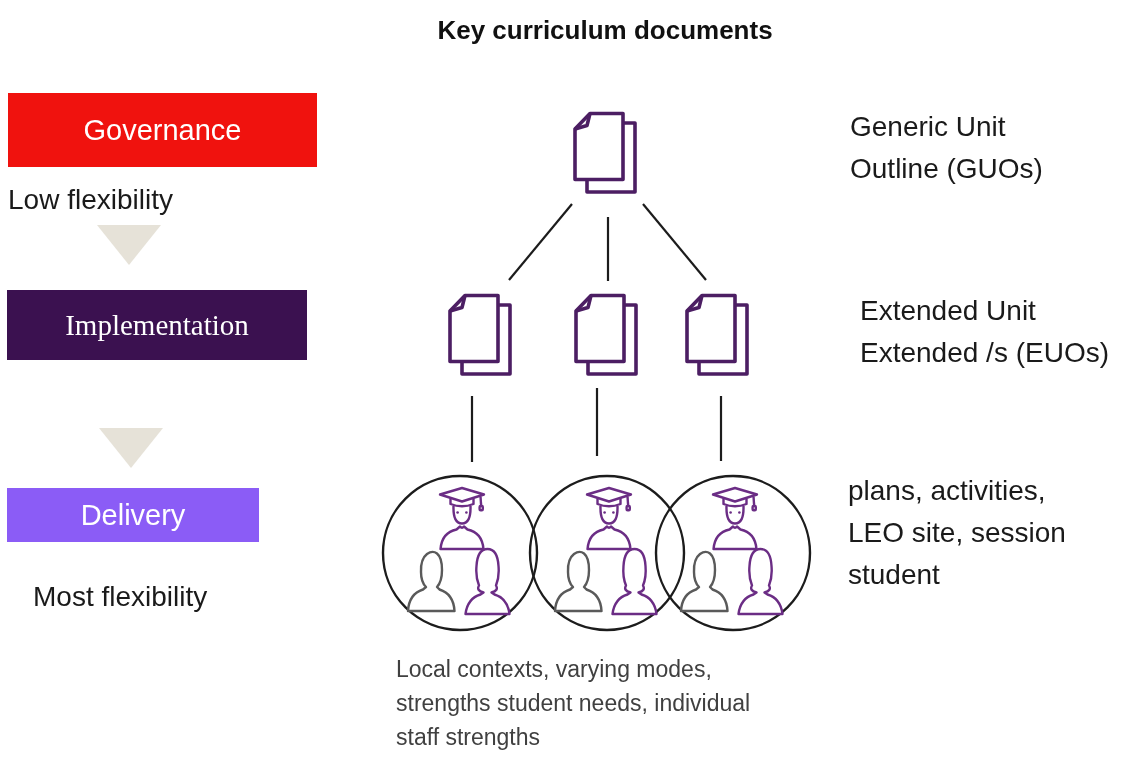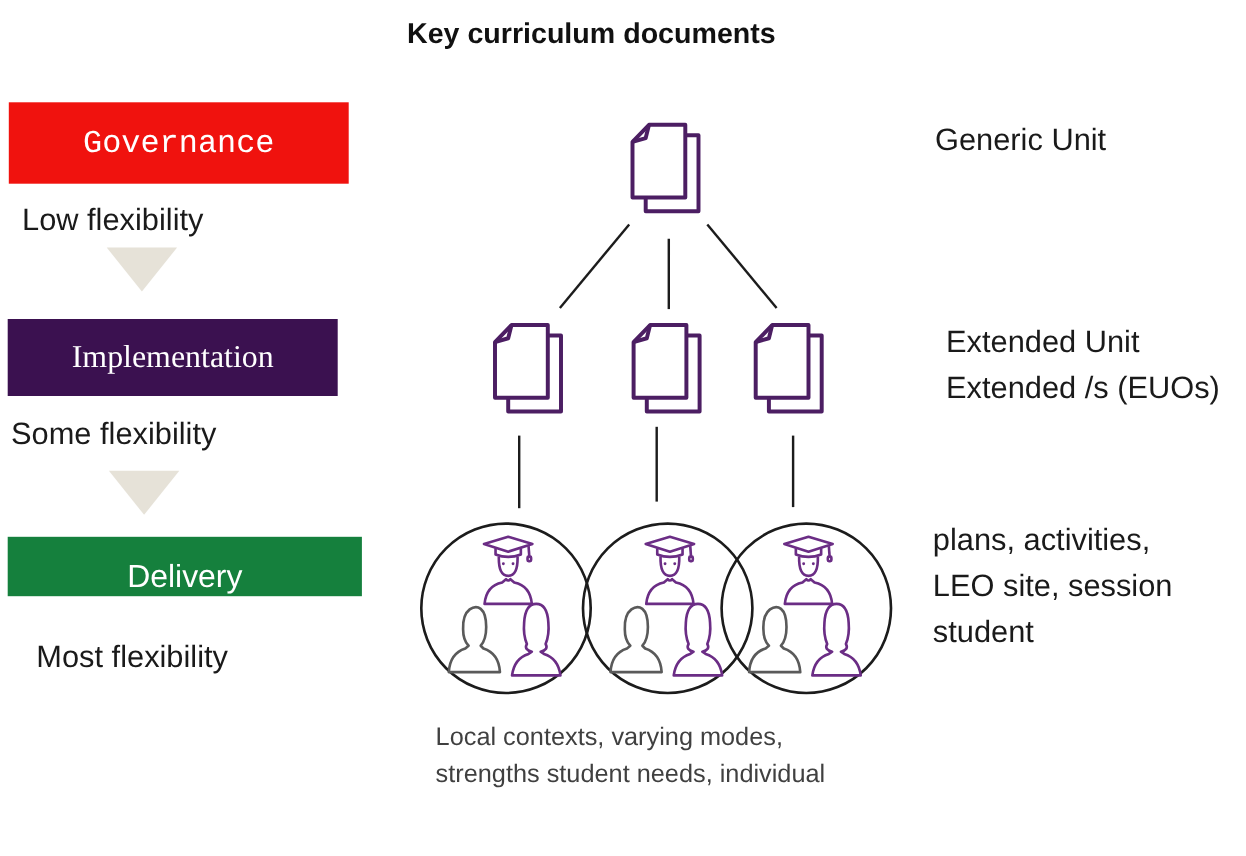--- a/index.html
+++ b/index.html
@@ -1,55 +1,54 @@
 <!DOCTYPE html>
 <html><head>
 <meta charset="utf-8">
 <style>
   html,body{margin:0;padding:0;background:#ffffff;}
   .canvas{
     position:relative;width:1133px;height:778px;background:#ffffff;overflow:hidden;
     font-family:"Liberation Sans", sans-serif;color:#1a1a1a;
   }
   .title{
-    position:absolute;left:370px;top:15px;width:470px;text-align:left;
+    position:absolute;left:370px;top:15px;width:470px;text-align:center;
     font-size:26px;font-weight:700;color:#111;
   }
   .stage-box{position:absolute;display:flex;align-items:center;justify-content:center;}
   .stage-box span{color:#ffffff;font-size:29px;}
-  .governance{left:8px;top:93px;width:309px;height:74px;background:#f0120e;font-family:Liberation Mono, monospace;}
+  .governance{left:8px;top:93px;width:309px;height:74px;background:#f0120e;}
   .implementation{left:7px;top:290px;width:300px;height:70px;background:#3b1150;font-family:Liberation Serif, serif;}
-  .delivery{left:7px;top:488px;width:322px;height:54px;background:#15803d;align-items:flex-end;}
+  .delivery{left:7px;top:488px;width:252px;height:54px;background:#8b5cf6;}
   .flex-label{position:absolute;font-size:28px;color:#1a1a1a;white-space:nowrap;}
   .down-arrow{
     position:absolute;width:0;height:0;
     border-left:32px solid transparent;border-right:32px solid transparent;
     border-top:40px solid #e6e2d8;
   }
   .side-label{position:absolute;font-size:28px;line-height:42px;color:#1a1a1a;white-space:nowrap;}
   .caption{position:absolute;left:396px;top:652px;font-size:23px;line-height:34px;color:#404040;white-space:nowrap;}
   svg{display:block;}
 </style>
 </head>
 <body>
 
 <div class="canvas">
 
   <div class="title">Key curriculum documents</div>
 
   <div class="stage-box governance">
     <span>Governance</span>
   </div>
-  <div class="flex-label" style="left:20px;top:184px">Low flexibility</div>
+  <div class="flex-label" style="left:8px;top:184px">Low flexibility</div>
   <div class="down-arrow" style="left:97px;top:225px"></div>
 
   <div class="stage-box implementation">
     <span>Implementation</span>
   </div>
-  <div class="flex-label" style="left:10px;top:379px">Some flexibility</div>
   <div class="down-arrow" style="left:99px;top:428px"></div>
 
   <div class="stage-box delivery">
     <span>Delivery</span>
   </div>
   <div class="flex-label" style="left:33px;top:581px">Most flexibility</div>
 
   <svg style="position:absolute;left:370px;top:95px" width="460" height="550" viewBox="370 95 460 550">
     <defs>
       <g id="doc-icon" fill="#ffffff" stroke="#4c1e63" stroke-width="3.6" stroke-linejoin="round">
@@ -97,29 +96,31 @@
       <circle cx="733" cy="553" r="77"></circle>
     </g>
 
     <use href="#team-icon" transform="translate(460,553)"></use>
     <use href="#team-icon" transform="translate(607,553)"></use>
     <use href="#team-icon" transform="translate(733,553)"></use>
   </svg>
 
   <div class="side-label" style="left:850px;top:106px">
     <div>Generic Unit</div>
+    <div>Outline (GUOs)</div>
   </div>
   <div class="side-label" style="left:860px;top:290px">
     <div>Extended Unit</div>
     <div>Extended /s (EUOs)</div>
   </div>
   <div class="side-label" style="left:848px;top:470px">
     <div>plans, activities,</div>
     <div>LEO site, session</div>
     <div>student</div>
   </div>
 
   <div class="caption">
     <div>Local contexts, varying modes,</div>
     <div>strengths student needs, individual</div>
+    <div>staff strengths</div>
   </div>
 
 </div>
 
 </body></html>

